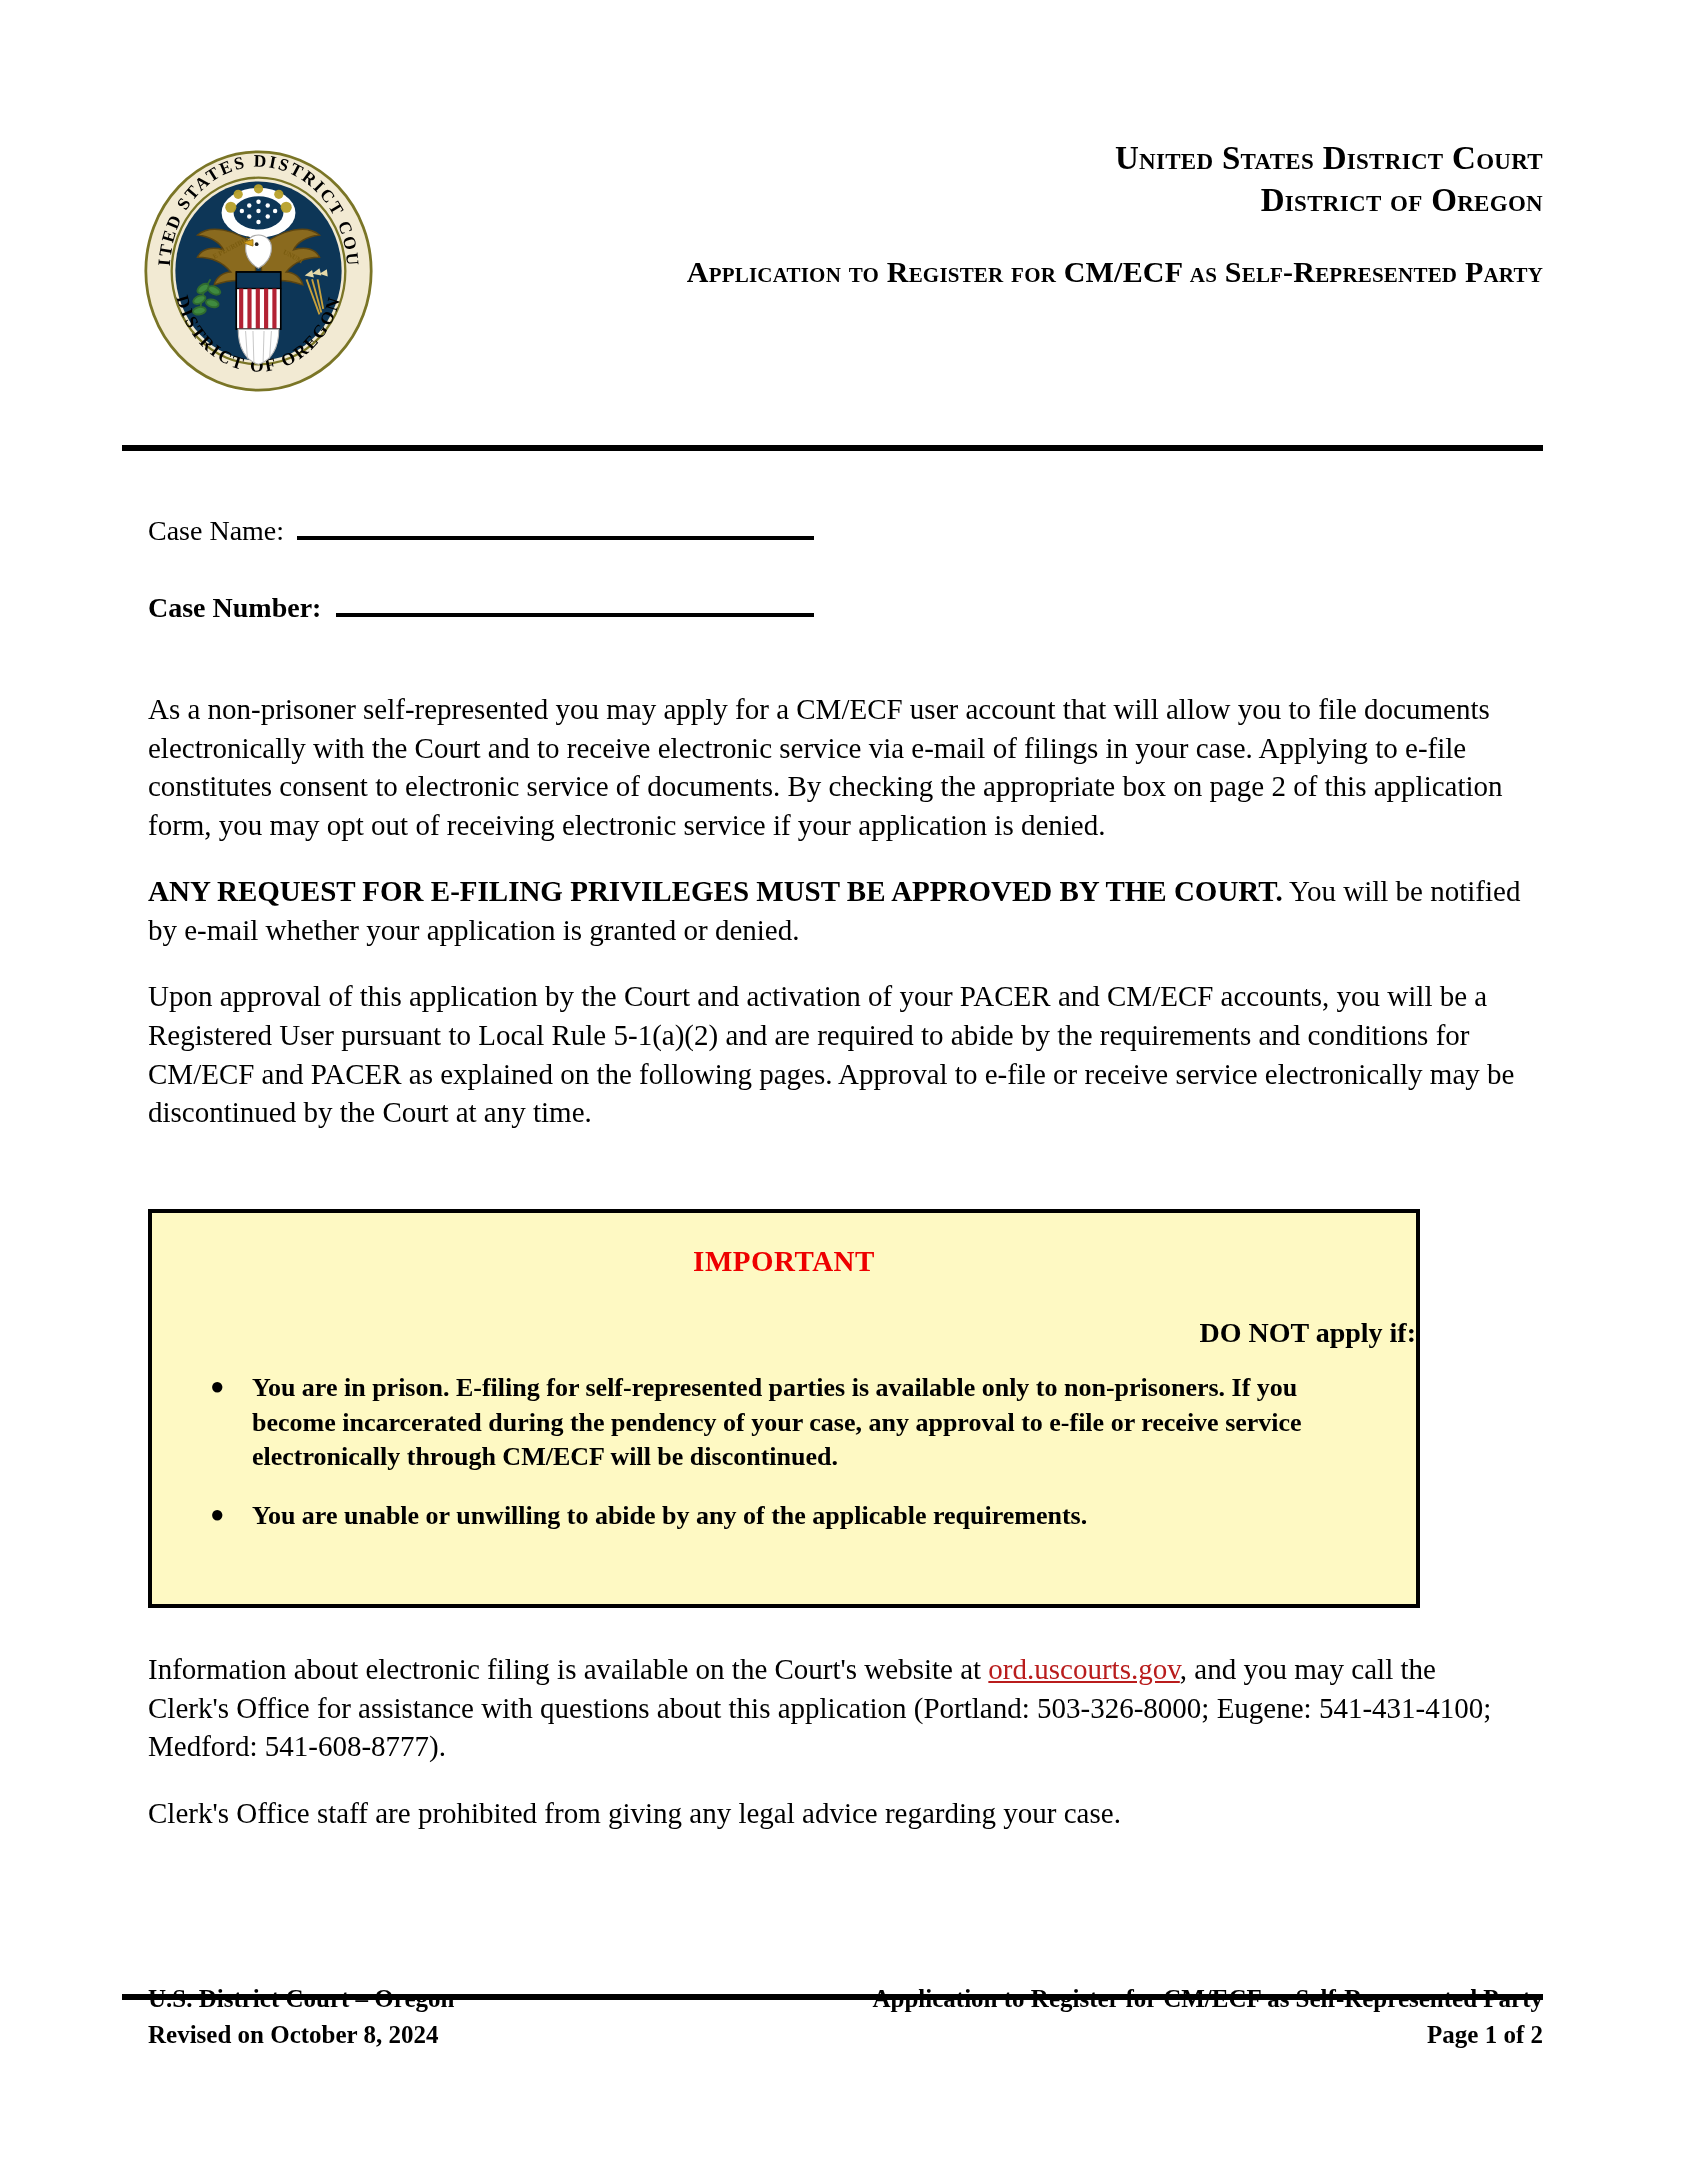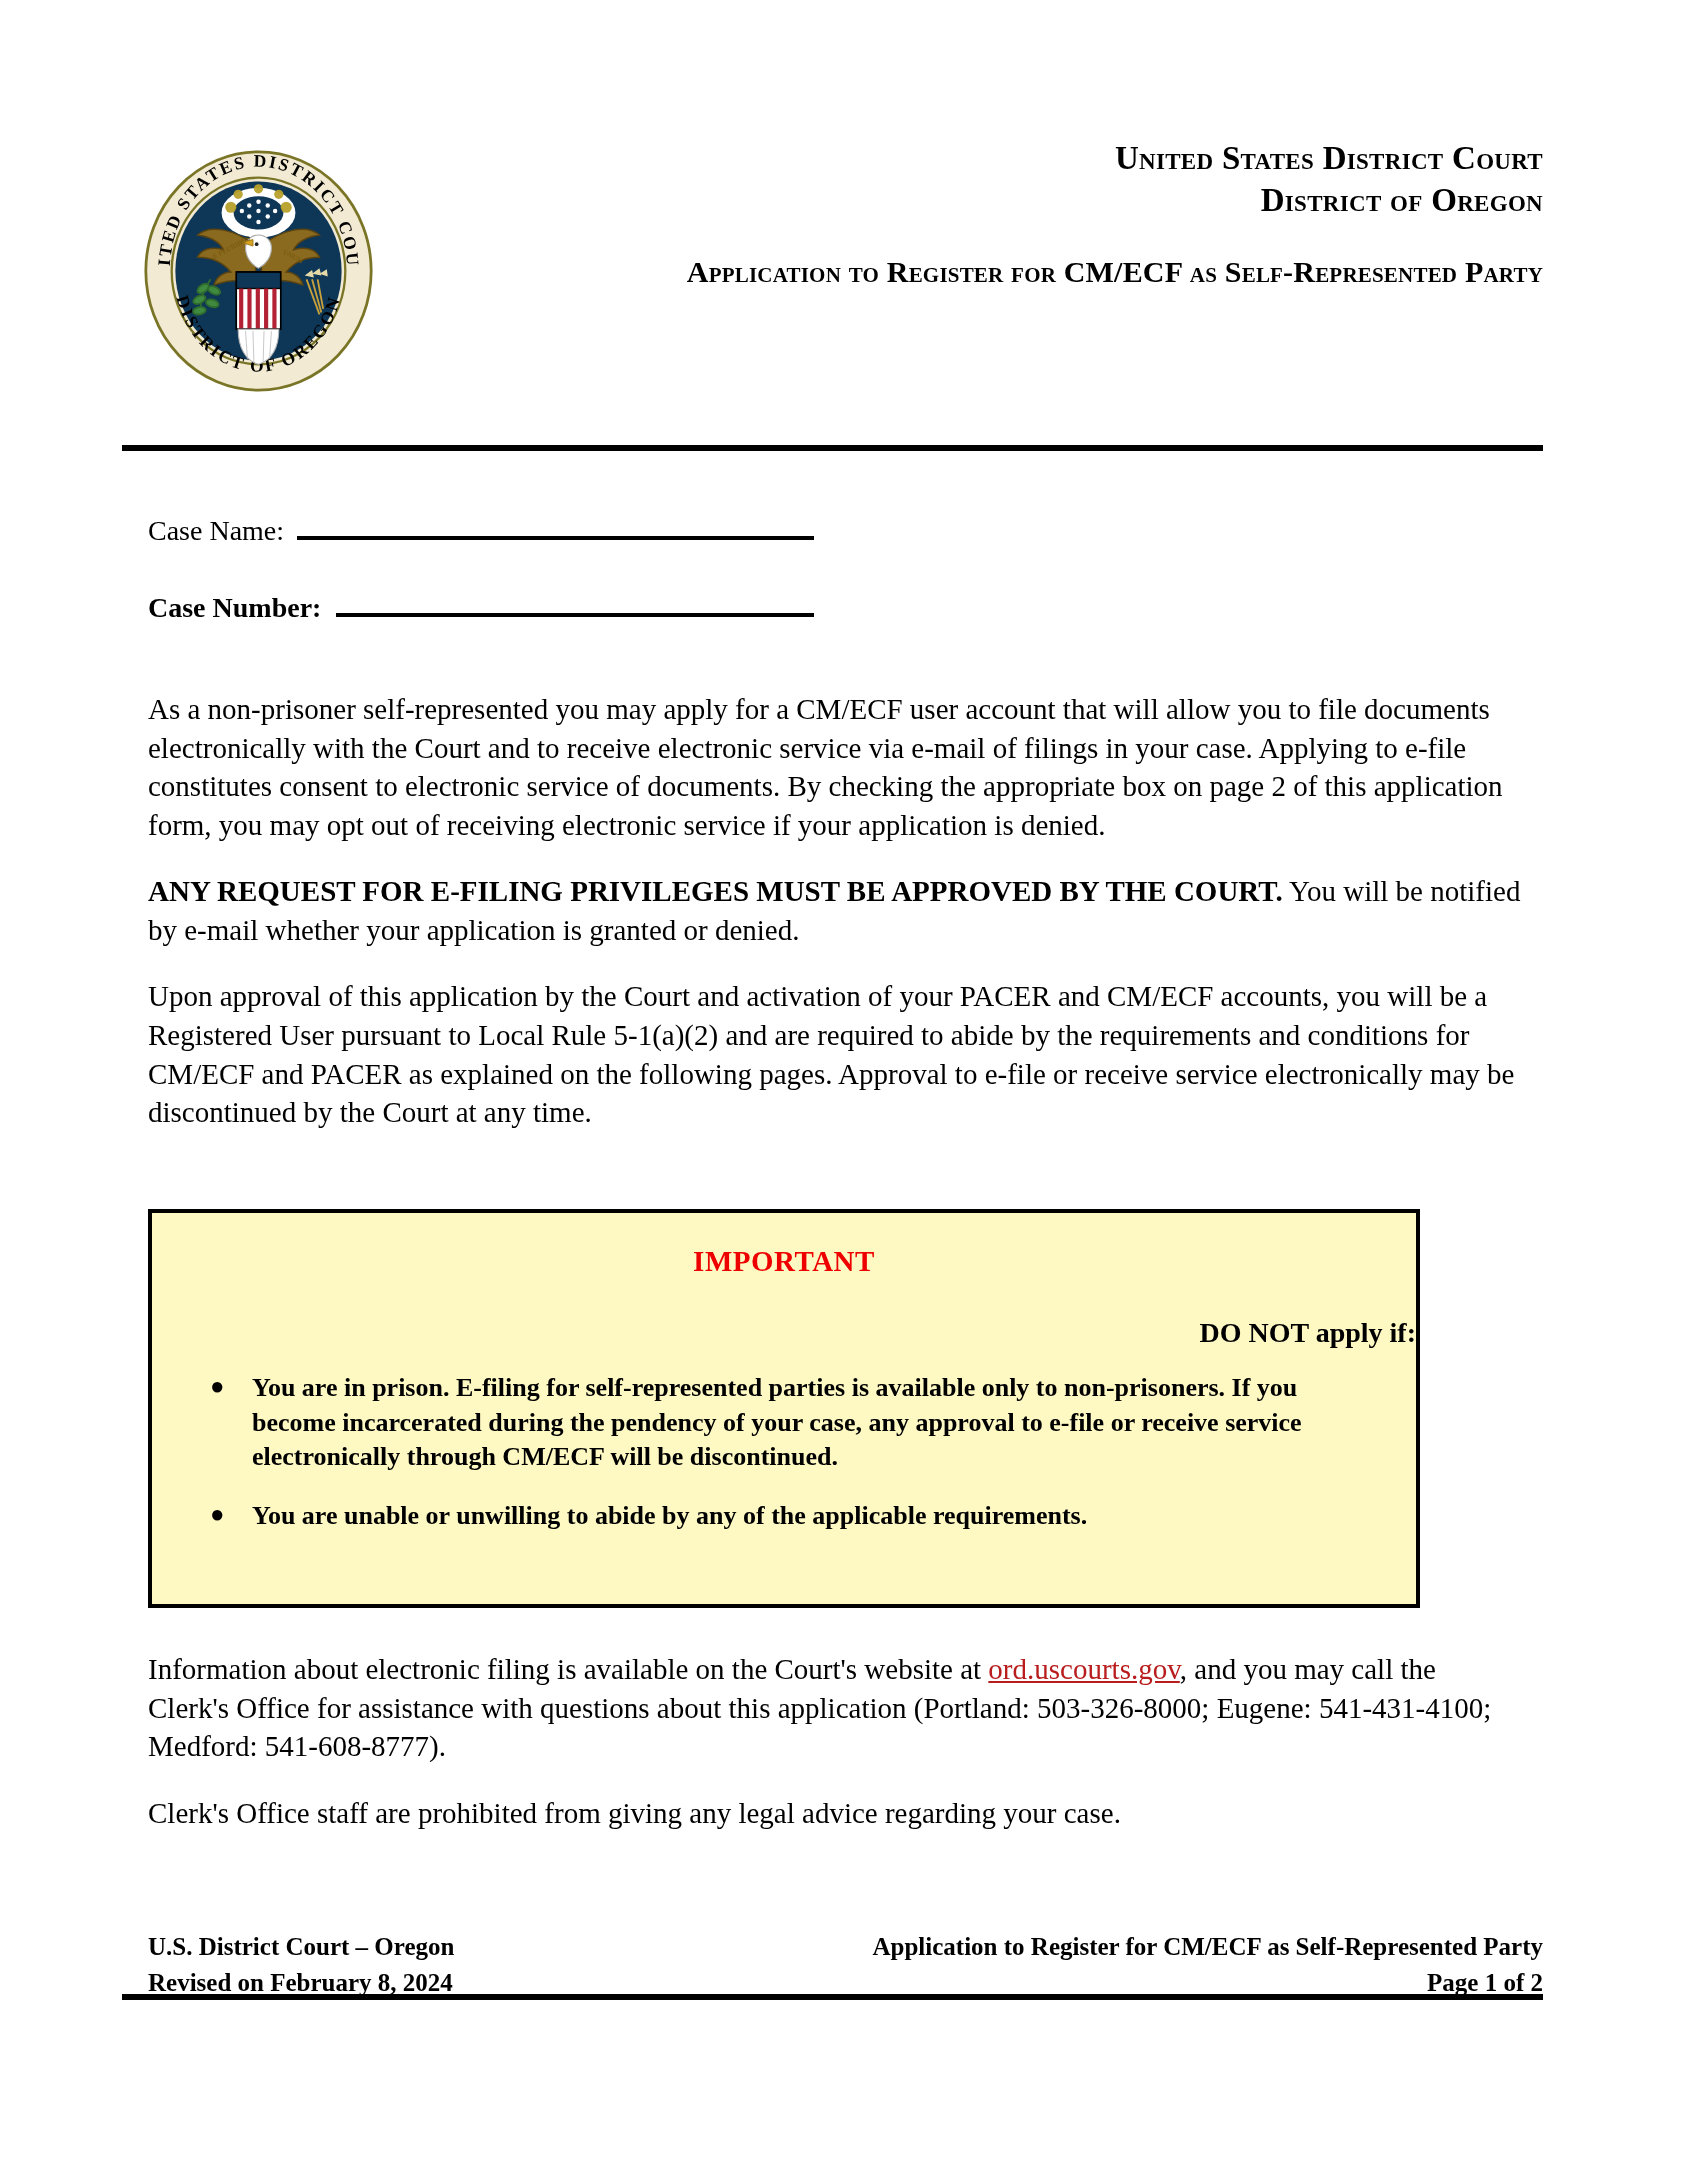--- a/index.html
+++ b/index.html
@@ -170,21 +170,21 @@
     position: absolute;
     left: 122px;
     top: 1994px;
     width: 1421px;
     height: 5.5px;
     background: #000000;
   }
   .footer {
     position: absolute;
     left: 148px;
-    top: 1929px;
+    top: 1981px;
     width: 1395px;
     font-size: 25px;
     font-weight: bold;
     line-height: 1.42;
   }
   .footer-row {
     display: flex;
     justify-content: space-between;
     align-items: baseline;
     white-space: nowrap;
@@ -336,19 +336,19 @@
     <p class="para">Clerk's Office staff are prohibited from giving any legal advice regarding your case.</p>
   </div>
 
   <div class="footer-rule"></div>
   <div class="footer">
     <div class="footer-row">
       <span>U.S. District Court – Oregon</span>
       <span class="footer-right">Application to Register for CM/ECF as Self-Represented Party</span>
     </div>
     <div class="footer-row">
-      <span>Revised on February 8, 2024</span>
+      <span>Revised on October 8, 2024</span>
       <span class="footer-right">Page 1 of 2</span>
     </div>
   </div>
 
 </div>
 
 
 </body></html>

